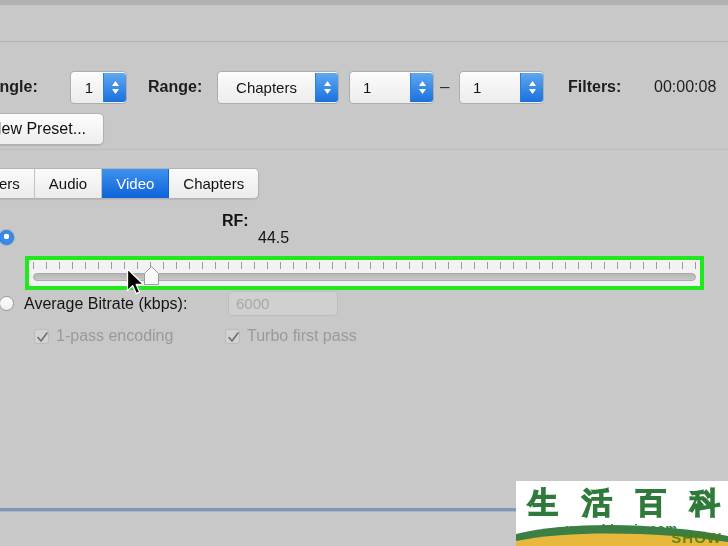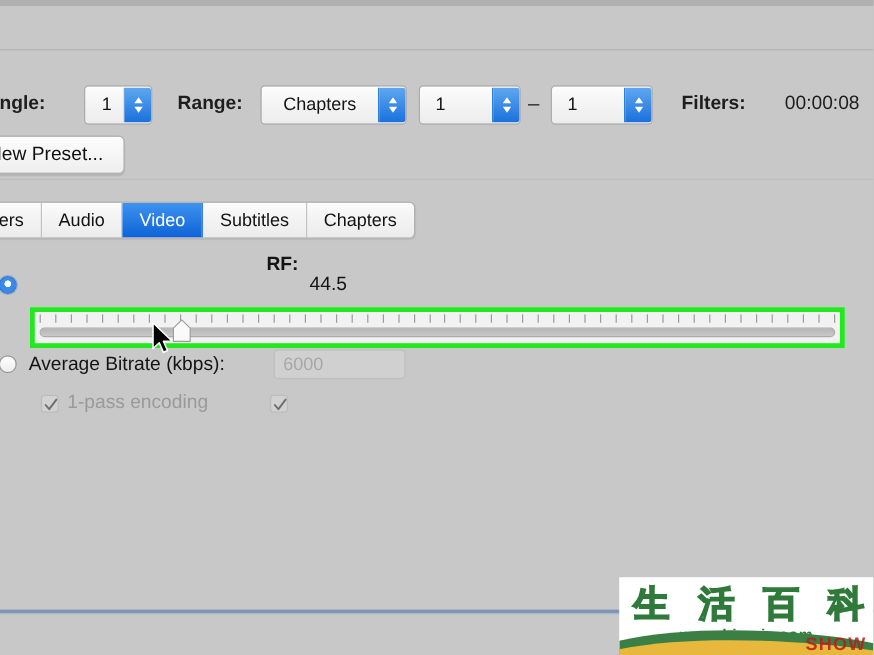--- a/index.html
+++ b/index.html
@@ -207,21 +207,21 @@
     position:absolute;left:0;top:40px;width:212px;
     text-align:center;
     font-size:13px;font-weight:bold;color:#2f7a3a;
     letter-spacing:.5px;
   }
   #wm-swoosh-g{
     position:absolute;left:0;bottom:0;width:212px;height:24px;
   }
   #wm-show{
     position:absolute;right:6px;bottom:0px;
-    font-size:15px;font-weight:bold;color:#b91c1c;
+    font-size:15px;font-weight:bold;color:#4d7c0f;
     opacity:.85;letter-spacing:1px;
   }
 </style>
 </head>
 <body>
 
 <div id="app-window">
 
   <div id="titlebar-strip"></div>
   <div id="toolbar-divider"></div>
@@ -286,23 +286,20 @@
 
   <div id="tab-bar">
     <div class="tab">
       <span>Filters</span>
     </div>
     <div class="tab">
       <span>Audio</span>
     </div>
     <div class="tab active">
       <span>Video</span>
-    </div>
-    <div class="tab">
-      <span>Subtitles</span>
     </div>
     <div class="tab">
       <span>Chapters</span>
     </div>
   </div>
 
   <div class="radio on" style="left:-1px;top:230px;"></div>
   <div class="sec-label" style="left:222px;top:212px;font-weight:bold;">RF:</div>
   <div class="sec-label" style="left:258px;top:229px;">44.5</div>
 
@@ -383,20 +380,21 @@
       <path d="M2 7.5 L5 11 L11 3" stroke="#6e6e6e" stroke-width="1.6" fill="none" stroke-linecap="round" stroke-linejoin="round"></path>
     </svg>
   </div>
   <div class="sec-label dim" style="left:56px;top:327px;">1-pass encoding</div>
 
   <div class="cbox" style="left:225px;top:329px;">
     <svg width="13" height="15" viewBox="0 0 13 15">
       <path d="M2 7.5 L5 11 L11 3" stroke="#6e6e6e" stroke-width="1.6" fill="none" stroke-linecap="round" stroke-linejoin="round"></path>
     </svg>
   </div>
+  <div class="sec-label dim" style="left:247px;top:327px;">Turbo first pass</div>
 
   <div id="bottom-rule"></div>
   <div id="bottom-rule-2"></div>
 
   <div id="mouse-cursor">
     <svg width="22" height="30" viewBox="0 0 22 30">
       <path d="M1.5 1 L1.5 22.5 L6.7 17.6 L10.2 25.6 L13.6 24.1 L10.2 16.4 L17.3 16.2 Z" fill="#000000" stroke="#ffffff" stroke-width="1.3" stroke-linejoin="round"></path>
     </svg>
   </div>
 

